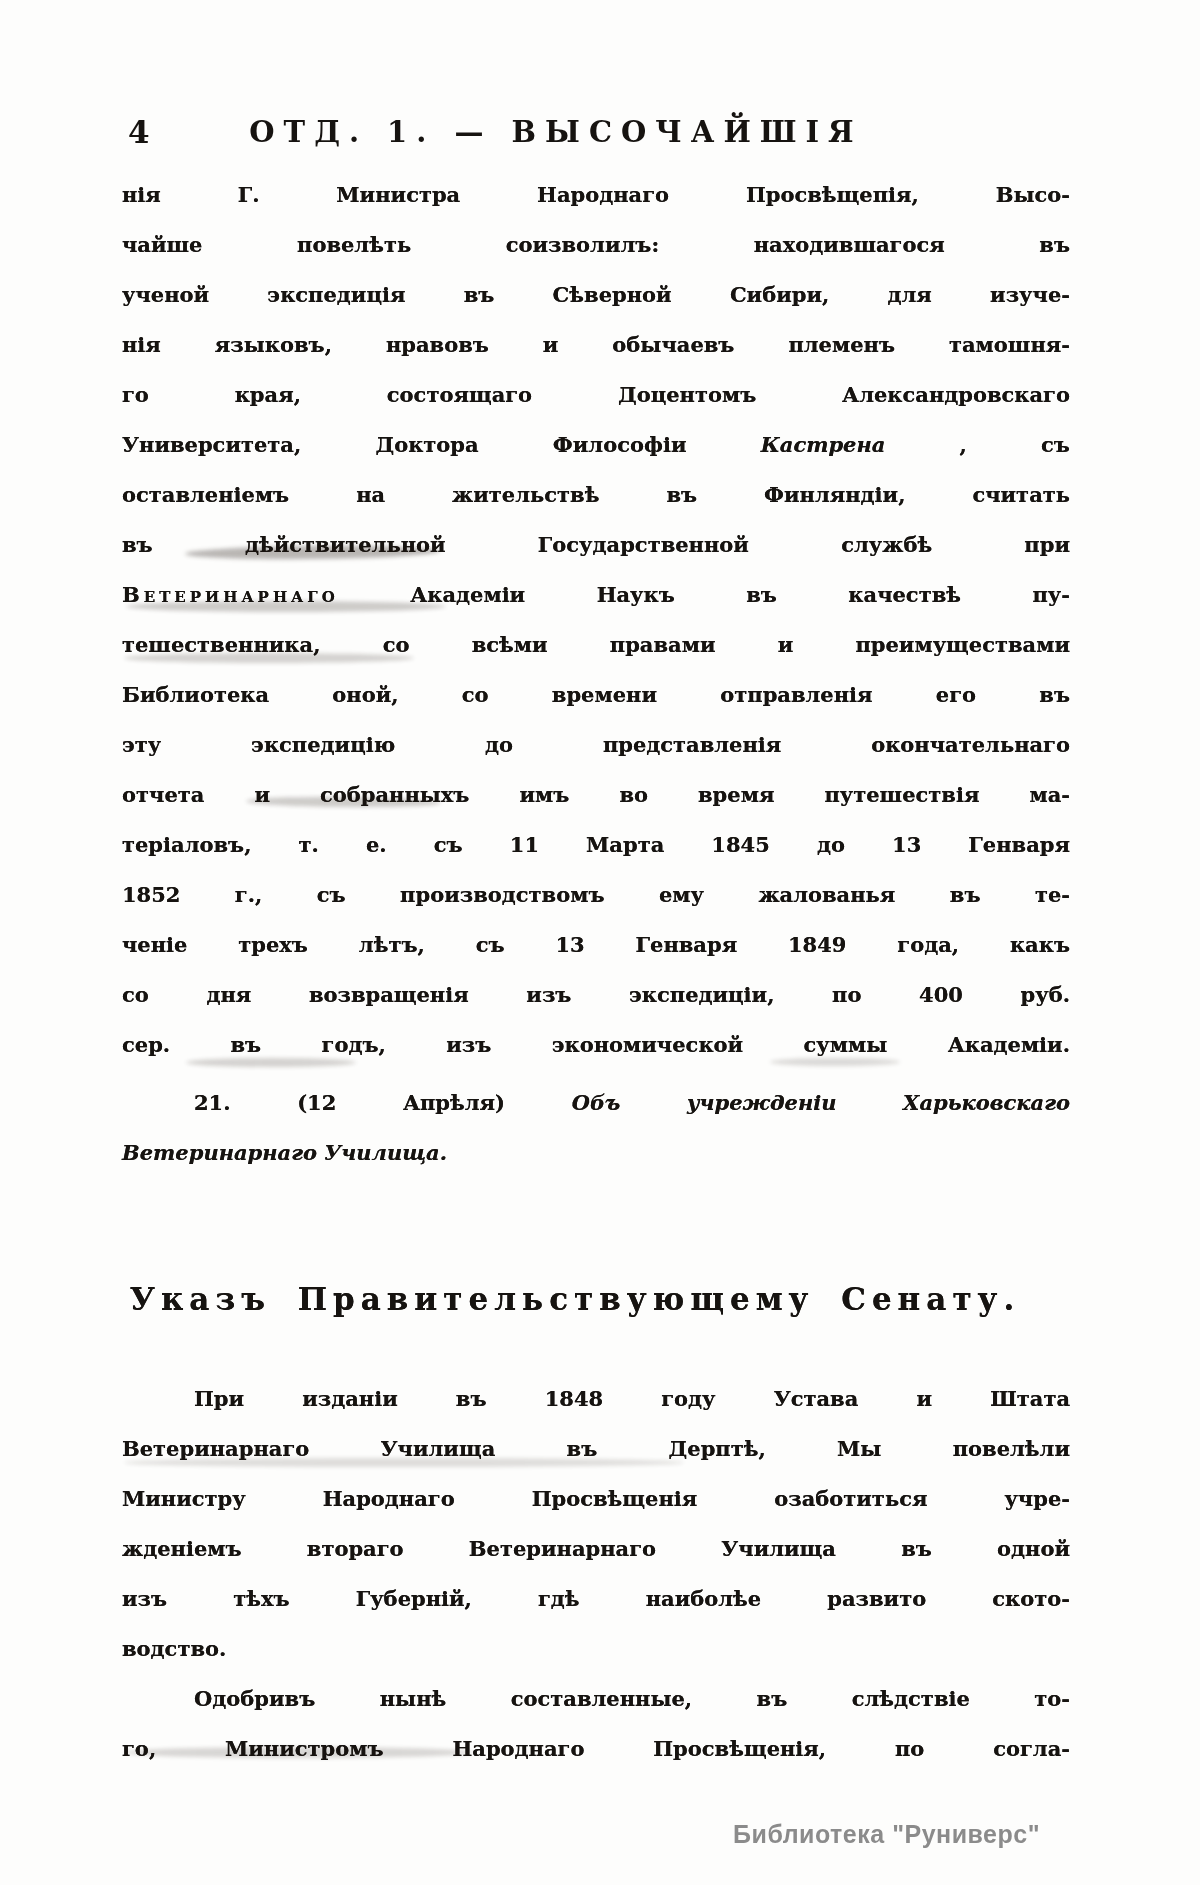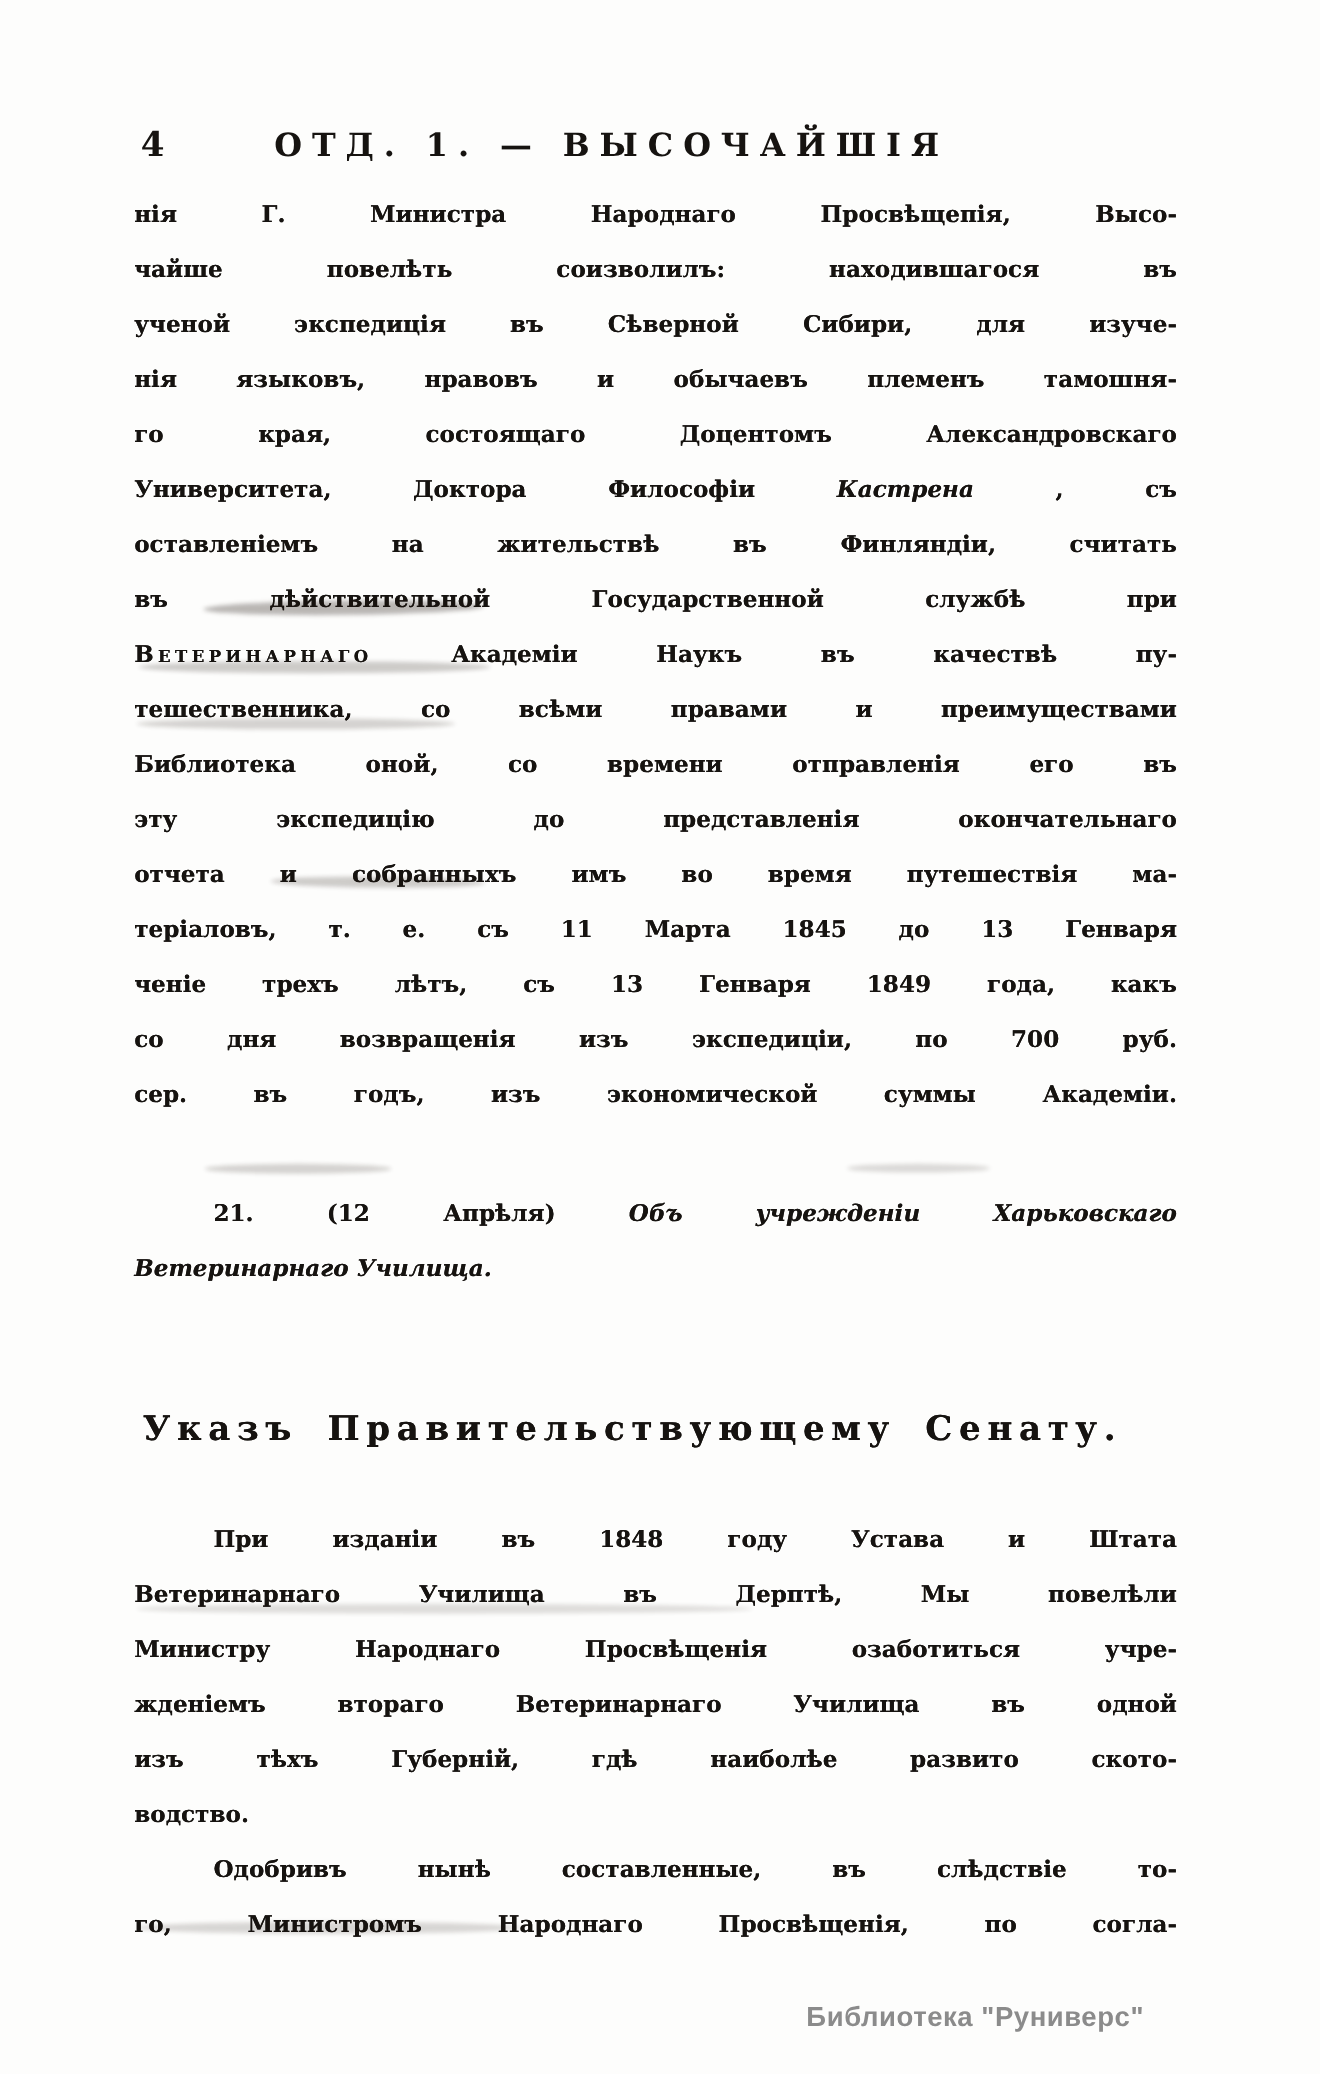--- a/index.html
+++ b/index.html
@@ -69,22 +69,23 @@
   <div class="line">го края, состоящаго Доцентомъ Александровскаго</div>
   <div class="line"><span>Университета, Доктора Философіи </span><span class="it">Кастрена</span><span> , съ</span></div>
   <div class="line">оставленіемъ на жительствѣ въ Финляндіи, считать</div>
   <div class="line">въ дѣйствительной Государственной службѣ при</div>
   <div class="line"><span class="sc">Ветеринарнаго</span><span> Академіи Наукъ въ качествѣ пу-</span></div>
   <div class="line">тешественника, со всѣми правами и преимуществами</div>
   <div class="line">Библиотека оной, со времени отправленія его въ</div>
   <div class="line">эту экспедицію до представленія окончательнаго</div>
   <div class="line">отчета и собранныхъ имъ во время путешествія ма-</div>
   <div class="line">теріаловъ, т. е. съ 11 Марта 1845 до 13 Генваря</div>
+  <div class="line">1852 г., съ производствомъ ему жалованья въ те-</div>
   <div class="line">ченіе трехъ лѣтъ, съ 13 Генваря 1849 года, какъ</div>
-  <div class="line">со дня возвращенія изъ экспедиціи, по 700 руб.</div>
+  <div class="line">со дня возвращенія изъ экспедиціи, по 400 руб.</div>
   <div class="line">сер. въ годъ, изъ экономической суммы Академіи.</div>
 </div>
 
 <div class="abs textblock" id="section-heading">
   <div class="line indent"><span>21. (12 Апрѣля) </span><span class="it">Объ учрежденіи Харьковскаго</span></div>
   <div class="line lastleft it">Ветеринарнаго Училища.</div>
 </div>
 
 <div class="abs textblock" id="ukaz-heading">
   <span class="uk">Указъ Правительствующему Сенату.</span>

